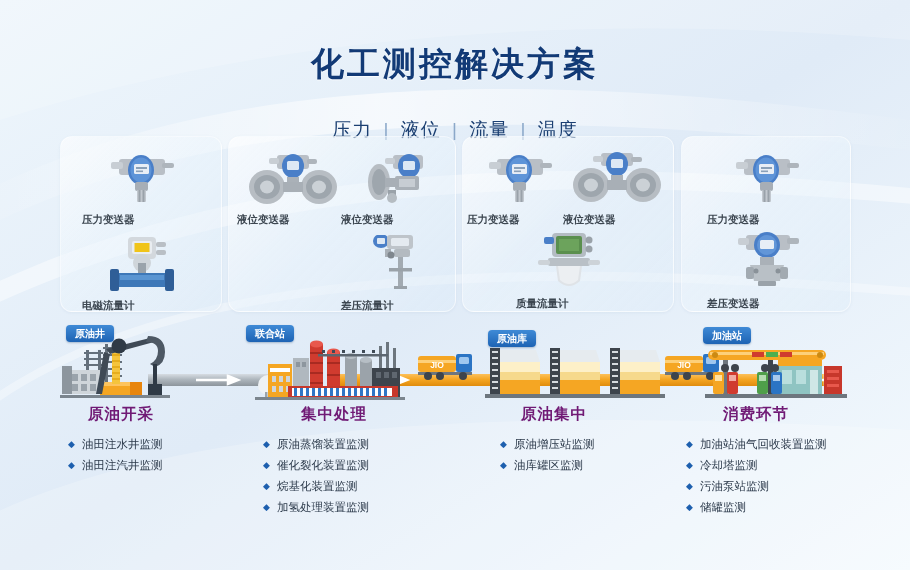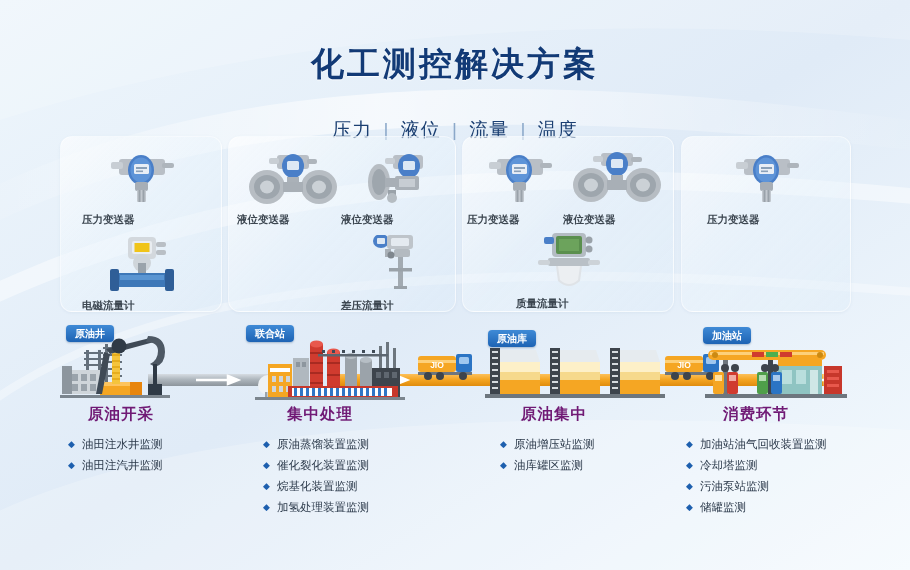--- a/index.html
+++ b/index.html
@@ -291,20 +291,40 @@
           <rect x="27" y="15" width="15" height="10" rx="1.5" fill="#e8eef6"></rect>
           <rect x="29" y="18" width="11" height="2" fill="#8aa0b8"></rect>
           <rect x="29" y="21.5" width="7" height="1.6" fill="#8aa0b8"></rect>
           <rect x="28" y="33" width="13" height="9" rx="2" fill="#a7aeb6"></rect>
           <rect x="30" y="41" width="9" height="12" rx="1" fill="#c2c8cf"></rect>
           <rect x="31.5" y="41" width="2" height="12" fill="#9aa2aa"></rect>
           <rect x="35.5" y="41" width="2" height="12" fill="#9aa2aa"></rect>
         </svg>
       </div>
       <div class="prod-label">压力变送器</div>
+    </div>
+    <div class="prod" style="left:25px; top:96px; width:120px;">
+      <div class="prod-img">
+        <svg width="70" height="60" viewBox="0 0 70 60">
+          <rect x="14" y="4" width="44" height="15" rx="3" fill="#b9bfc6"></rect>
+          <rect x="6" y="7" width="11" height="7" rx="2" fill="#c8ced4"></rect>
+          <rect x="55" y="7" width="12" height="6" rx="2" fill="#aeb5bc"></rect>
+          <ellipse cx="35" cy="14" rx="13" ry="13" fill="#4a7fc8"></ellipse>
+          <ellipse cx="35" cy="14" rx="10" ry="10" fill="#6296d8"></ellipse>
+          <rect x="28" y="9" width="14" height="9" rx="1.5" fill="#e8eef6"></rect>
+          <rect x="28" y="26" width="14" height="8" fill="#aab1b8"></rect>
+          <path d="M18,34 L52,34 L48,50 L22,50 Z" fill="#b9c0c6"></path>
+          <rect x="14" y="36" width="8" height="12" rx="2" fill="#a2aab1"></rect>
+          <rect x="48" y="36" width="8" height="12" rx="2" fill="#a2aab1"></rect>
+          <rect x="26" y="50" width="18" height="5" rx="1" fill="#9aa2a9"></rect>
+          <circle cx="24" cy="40" r="2.5" fill="#8a9299"></circle>
+          <circle cx="46" cy="40" r="2.5" fill="#8a9299"></circle>
+        </svg>
+      </div>
+      <div class="prod-label">差压变送器</div>
     </div>
   </div>
 </div>
 
 <div class="flow">
 
   <svg class="scene" style="left:0; top:0;" width="910" height="110" viewBox="0 0 910 110">
     <defs>
       <linearGradient id="pipeGrey" x1="0" y1="0" x2="0" y2="1">
         <stop offset="0%" stop-color="#d6dce2"></stop>
@@ -576,21 +596,21 @@
       <rect x="705" y="72" width="142" height="4" fill="#6d767e"></rect>
     </g>
   </svg>
 
   <div class="stage-tag" style="left:66px;  top:3px;">原油井</div>
   <div class="stage-tag" style="left:246px; top:3px;">联合站</div>
   <div class="stage-tag" style="left:488px; top:8px;">原油库</div>
   <div class="stage-tag" style="left:703px; top:5px;">加油站</div>
 
   <div class="stage-title" style="left:88px;  top:82px;">原油开采</div>
-  <div class="stage-title" style="left:287px; top:82px;">集中处理</div>
+  <div class="stage-title" style="left:301px; top:82px;">集中处理</div>
   <div class="stage-title" style="left:521px; top:82px;">原油集中</div>
   <div class="stage-title" style="left:723px; top:82px;">消费环节</div>
 
   <div class="bullets" style="left:68px; top:115px;">
     <div class="bullet">
       <span class="dot">◆</span>
       <span class="txt">油田注水井监测</span>
     </div>
     <div class="bullet">
       <span class="dot">◆</span>

